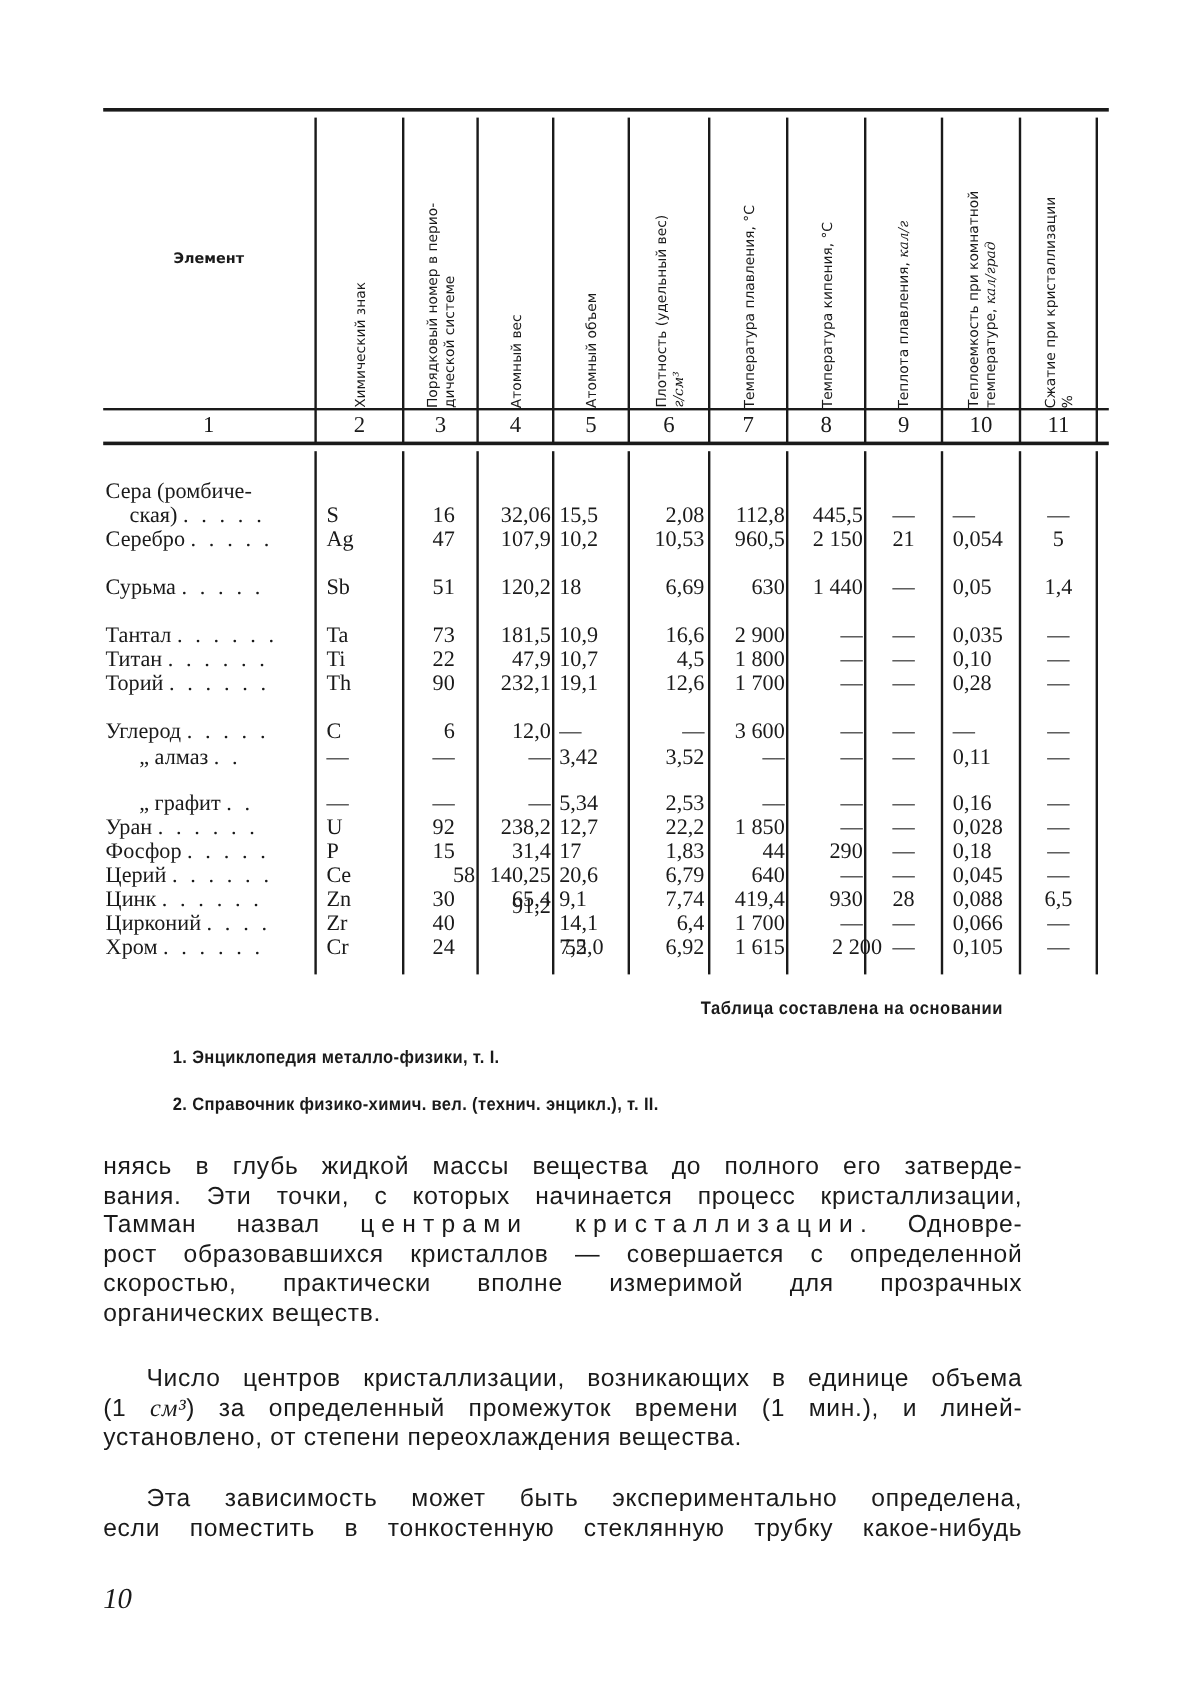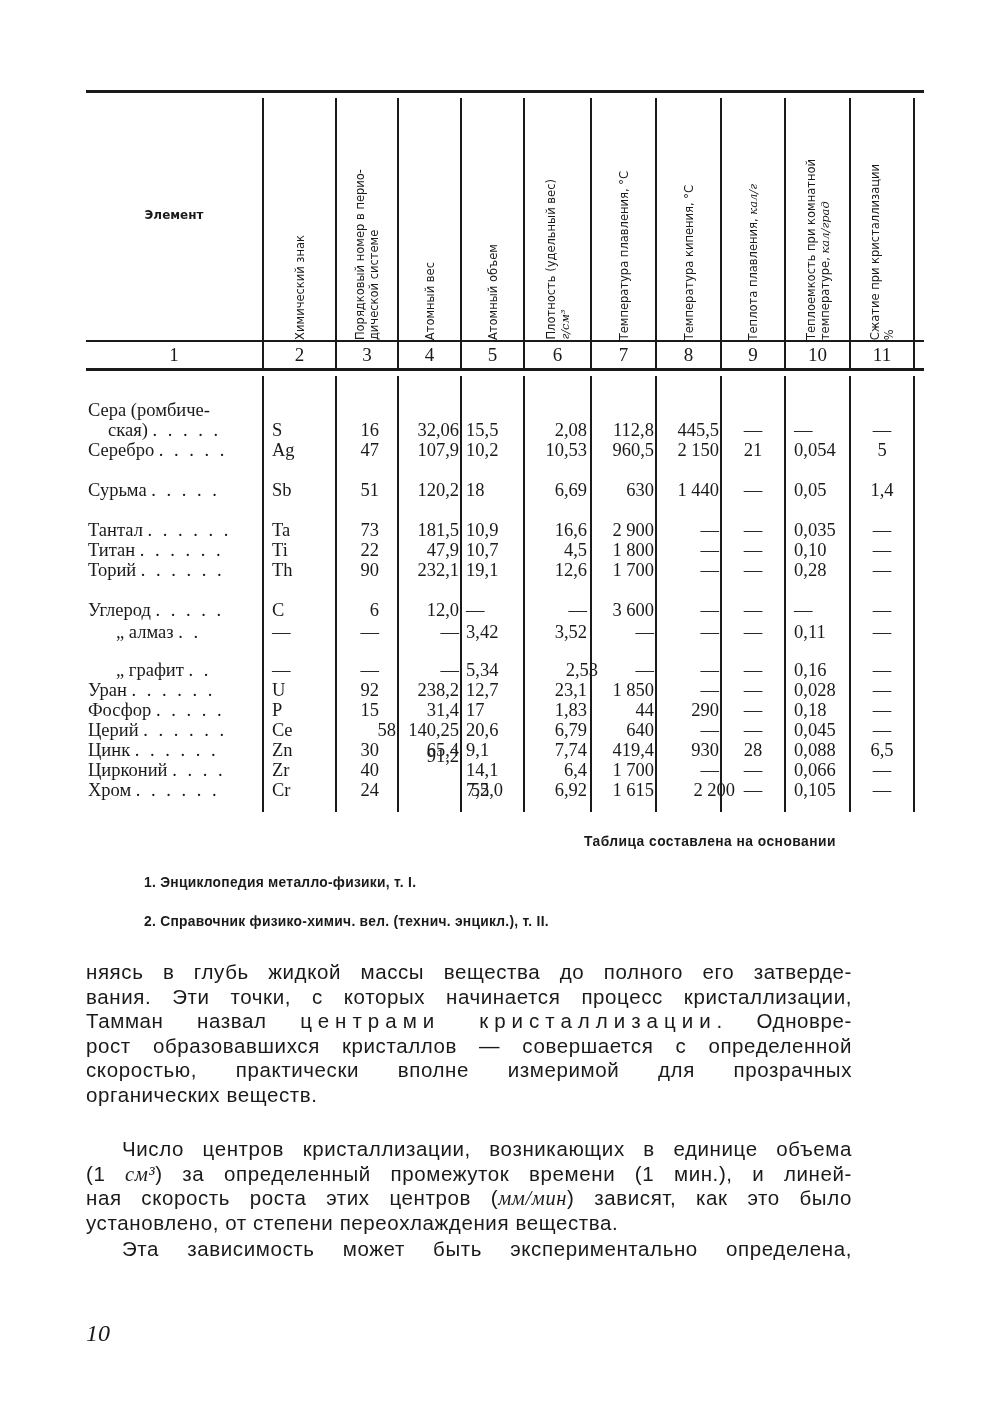--- a/index.html
+++ b/index.html
@@ -215,32 +215,32 @@
         <div class="cell r" style="top: 232px; left: 506px; width: 62px;">—</div>
         <div class="cell r" style="top: 232px; left: 571px; width: 62px;">—</div>
         <div class="cell c" style="top: 232px; left: 636px; width: 62px;">—</div>
         <div class="cell " style="top: 232px; left: 708px; width: 60px;">0,11</div>
         <div class="cell c" style="top: 232px; left: 765px; width: 62px;">—</div>
         <div class="cell name" style="top: 270px; left: 30px;"><span>„ графит</span> <span class="dots">. .</span></div>
         <div class="cell " style="top: 270px; left: 186px; width: 55px;">—</div>
         <div class="cell r" style="top: 270px; left: 251px; width: 42px;">—</div>
         <div class="cell r" style="top: 270px; left: 313px; width: 60px;">—</div>
         <div class="cell " style="top: 270px; left: 380px; width: 55px;">5,34</div>
-        <div class="cell r" style="top: 270px; left: 450px; width: 62px;">2,53</div>
+        <div class="cell r" style="top: 270px; left: 439px; width: 62px;">2,53</div>
         <div class="cell r" style="top: 270px; left: 506px; width: 62px;">—</div>
         <div class="cell r" style="top: 270px; left: 571px; width: 62px;">—</div>
         <div class="cell c" style="top: 270px; left: 636px; width: 62px;">—</div>
         <div class="cell " style="top: 270px; left: 708px; width: 60px;">0,16</div>
         <div class="cell c" style="top: 270px; left: 765px; width: 62px;">—</div>
         <div class="cell name" style="top: 290px;"><span>Уран</span> <span class="dots">. . . . . .</span></div>
         <div class="cell " style="top: 290px; left: 186px; width: 55px;">U</div>
         <div class="cell r" style="top: 290px; left: 251px; width: 42px;">92</div>
         <div class="cell r" style="top: 290px; left: 313px; width: 60px;">238,2</div>
         <div class="cell " style="top: 290px; left: 380px; width: 55px;">12,7</div>
-        <div class="cell r" style="top: 290px; left: 439px; width: 62px;">23,1</div>
+        <div class="cell r" style="top: 290px; left: 439px; width: 62px;">22,2</div>
         <div class="cell r" style="top: 290px; left: 506px; width: 62px;">1 850</div>
         <div class="cell r" style="top: 290px; left: 571px; width: 62px;">—</div>
         <div class="cell c" style="top: 290px; left: 636px; width: 62px;">—</div>
         <div class="cell " style="top: 290px; left: 708px; width: 60px;">0,028</div>
         <div class="cell c" style="top: 290px; left: 765px; width: 62px;">—</div>
         <div class="cell name" style="top: 310px;"><span>Фосфор</span> <span class="dots">. . . . .</span></div>
         <div class="cell " style="top: 310px; left: 186px; width: 55px;">P</div>
         <div class="cell r" style="top: 310px; left: 251px; width: 42px;">15</div>
         <div class="cell r" style="top: 310px; left: 313px; width: 60px;">31,4</div>
         <div class="cell " style="top: 310px; left: 380px; width: 55px;">17</div>
@@ -306,22 +306,22 @@
     <span class="line">вания. Эти точки, с которых начинается процесс кристаллизации,</span>
     <span class="line"><span>Тамман назвал </span><span class="spaced">центрами кристаллизации</span><span>. Одновре-</span></span>
     <span class="line">рост образовавшихся кристаллов — совершается с определенной</span>
     <span class="line">скоростью, практически вполне измеримой для прозрачных</span>
     <span class="line last">органических веществ.</span>
   </div>
 
   <div class="para" style="top:1137px;">
     <span class="line indent">Число центров кристаллизации, возникающих в единице объема</span>
     <span class="line"><span>(1 </span><span class="it">см³</span><span>) за определенный промежуток времени (1 мин.), и линей-</span></span>
-    <span class="line"><span>ная скорость роста этих центров (</span><span class="it">мм/мин</span><span>) зависят, как это было</span></span>
     <span class="line last">установлено, от степени переохлаждения вещества.</span>
   </div>
 
   <div class="para" style="top:1237px;">
     <span class="line indent">Эта зависимость может быть экспериментально определена,</span>
+    <span class="line">если поместить в тонкостенную стеклянную трубку какое-нибудь</span>
   </div>
 
   <div class="pagenum">10</div>
 </div>
 
 </body></html>

